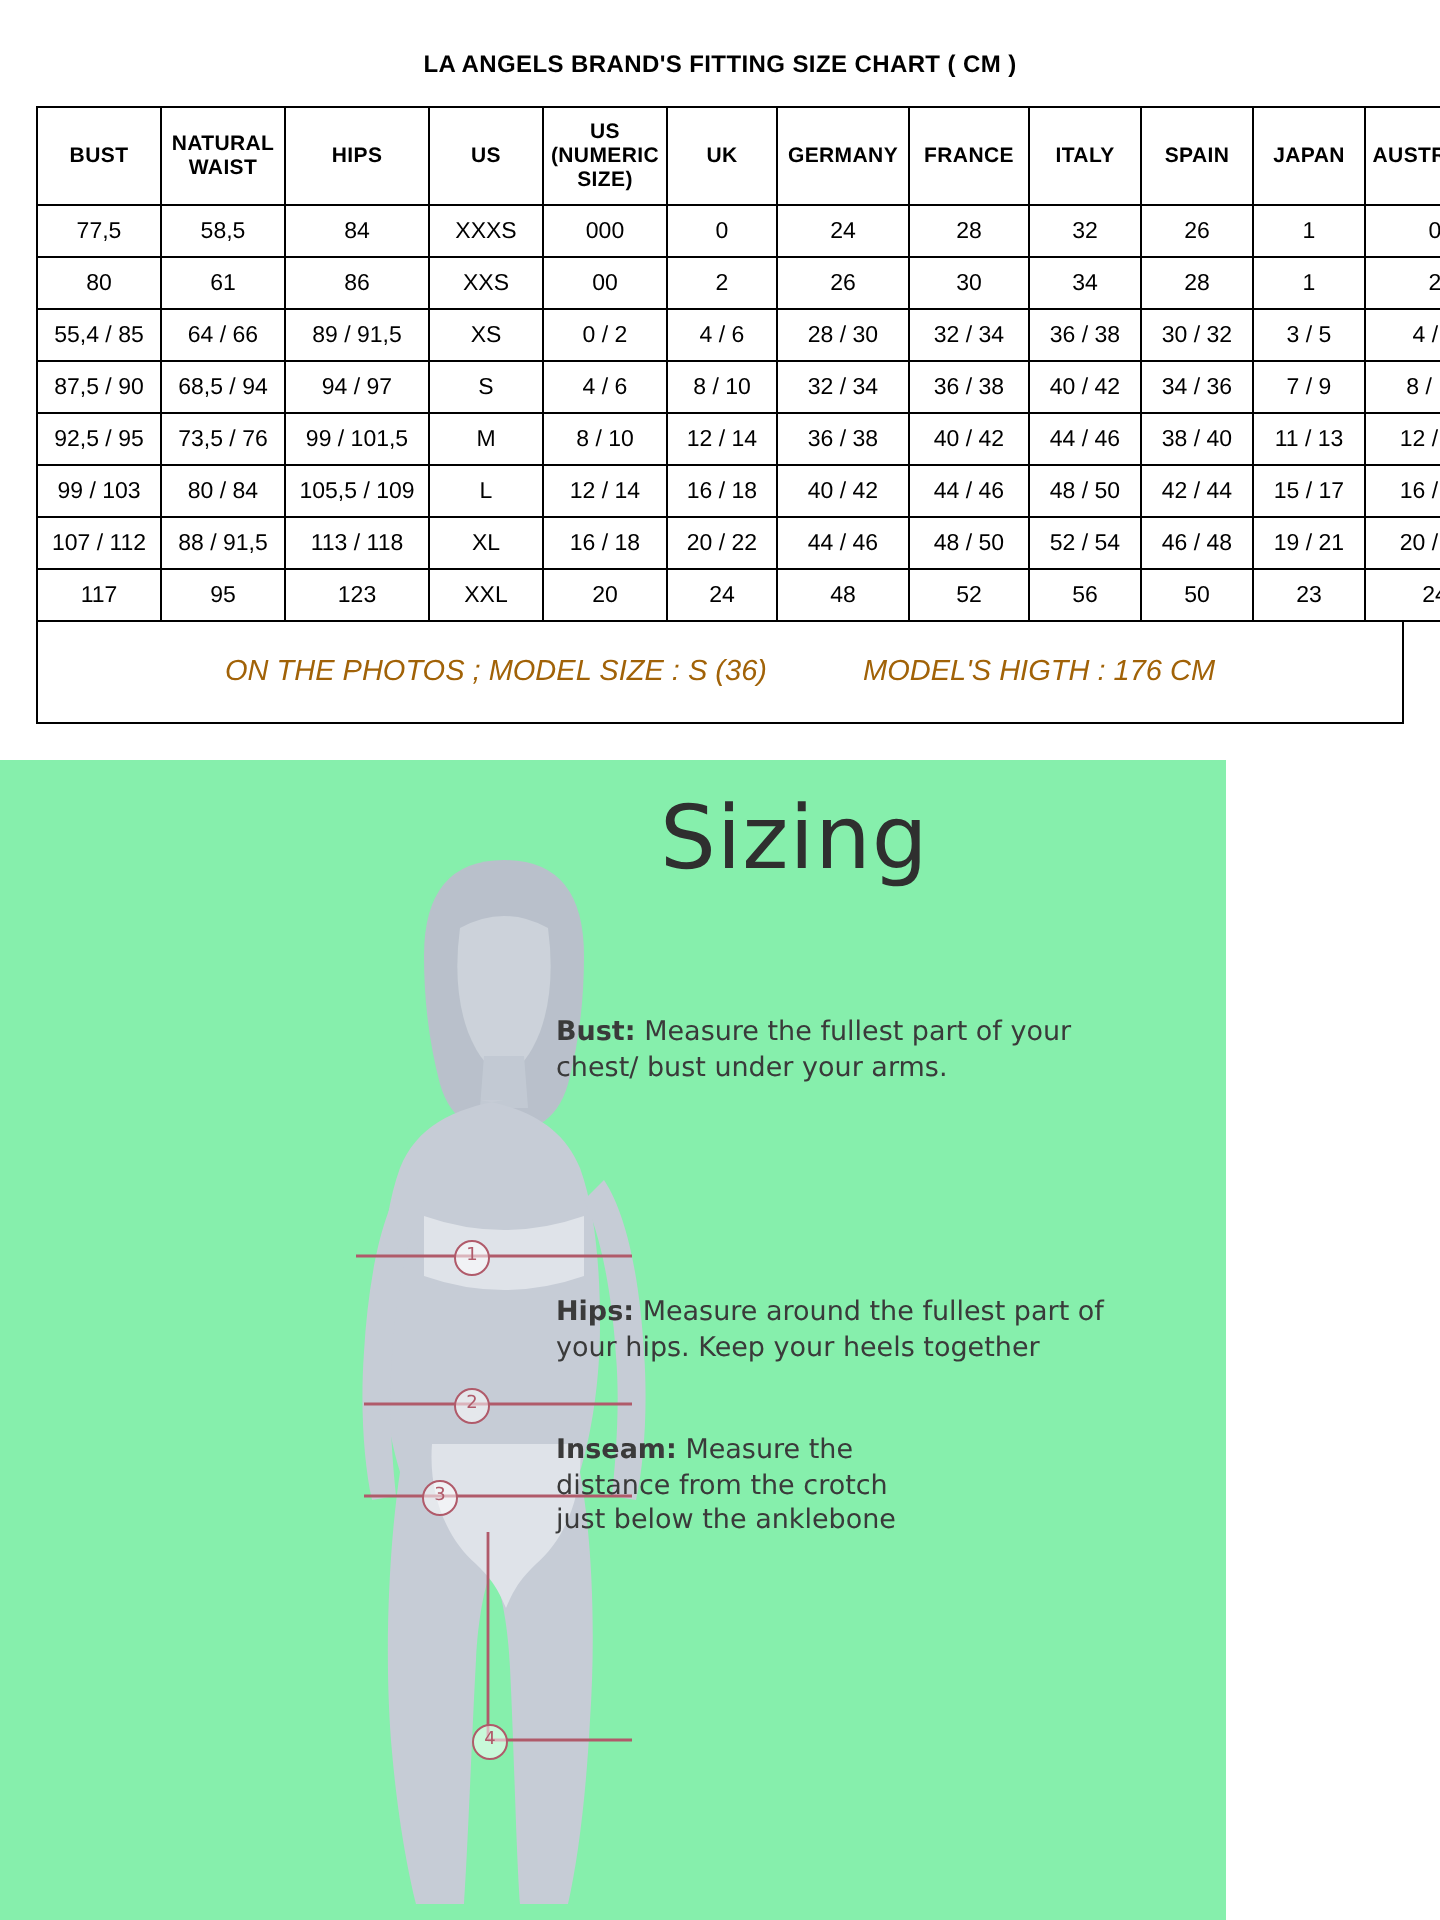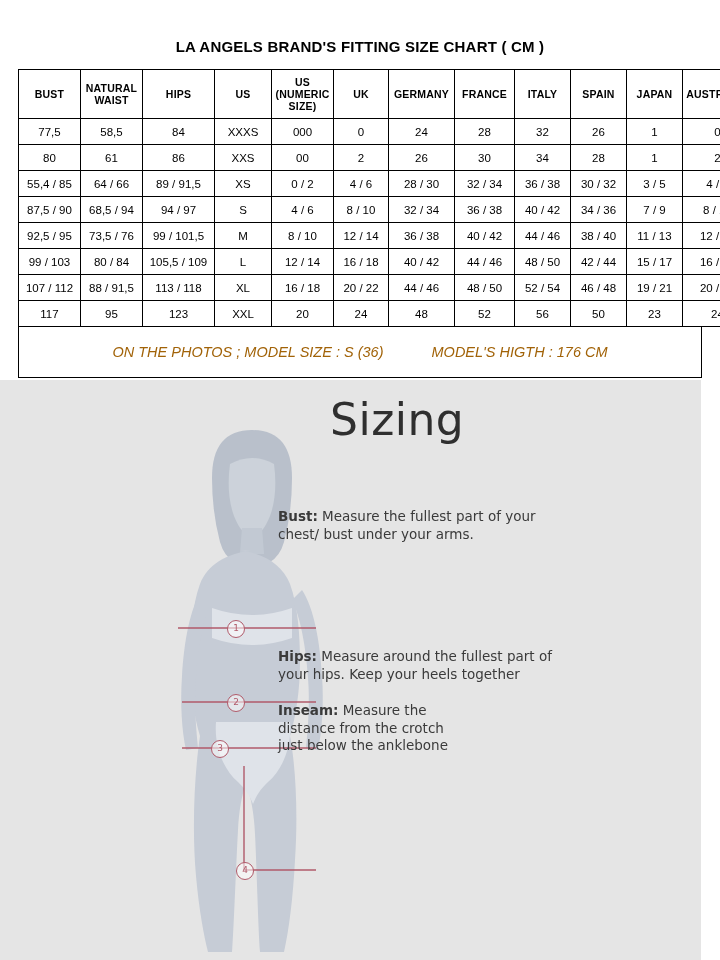--- a/index.html
+++ b/index.html
@@ -16,24 +16,24 @@
   }
 
   
   .chart-section {
     padding: 24px 18px 0 18px;
     box-sizing: border-box;
   }
   .chart-title {
     text-align: center;
     font-weight: bold;
-    font-size: 15px;
+    font-size: 12px;
     letter-spacing: 0.2px;
     color: #000;
-    margin: 14px 0 14px 0;
+    margin: 1px 0 14px 0;
     font-family: "Liberation Sans", sans-serif;
   }
   table.size-table {
     border-collapse: collapse;
     width: 684px;
     margin: 0 auto;
     table-layout: fixed;
   }
   table.size-table th,
   table.size-table td {
@@ -89,23 +89,23 @@
   .note-line .gap {
     display: inline-block;
     width: 40px;
   }
 
   
   .sizing-section {
     position: absolute;
     left: 0;
     top: 380px;
-    width: 701px;
+    width: 613px;
     height: 580px;
-    background: #e5e5e5;
+    background: #86efac;
     overflow: hidden;
   }
   .sizing-heading {
     position: absolute;
     left: 330px;
     top: 14px;
     font-size: 44px;
     color: #2f2f2f;
     font-family: "DejaVu Sans", sans-serif;
     font-weight: 400;
@@ -133,21 +133,21 @@
     color: #3a3a3a;
     width: 300px;
   }
   .m-block b {
     font-weight: 700;
     text-align: right;
   }
   .m-bust  { top: 128px; left: 0; }
   .m-waist { top: 190px; left: 0; }
   .m-hips  { top: 268px; left: 0; }
-  .m-inseam{ top: 322px; left: 0; width: 180px; }
+  .m-inseam{ top: 337px; left: 0; width: 180px; }
 
   .badge {
     position: absolute;
     width: 16px;
     height: 16px;
     border-radius: 50%;
     border: 1.4px solid #b05a6a;
     color: #b05a6a;
     background: rgba(255,255,255,0.55);
     font-size: 9px;

